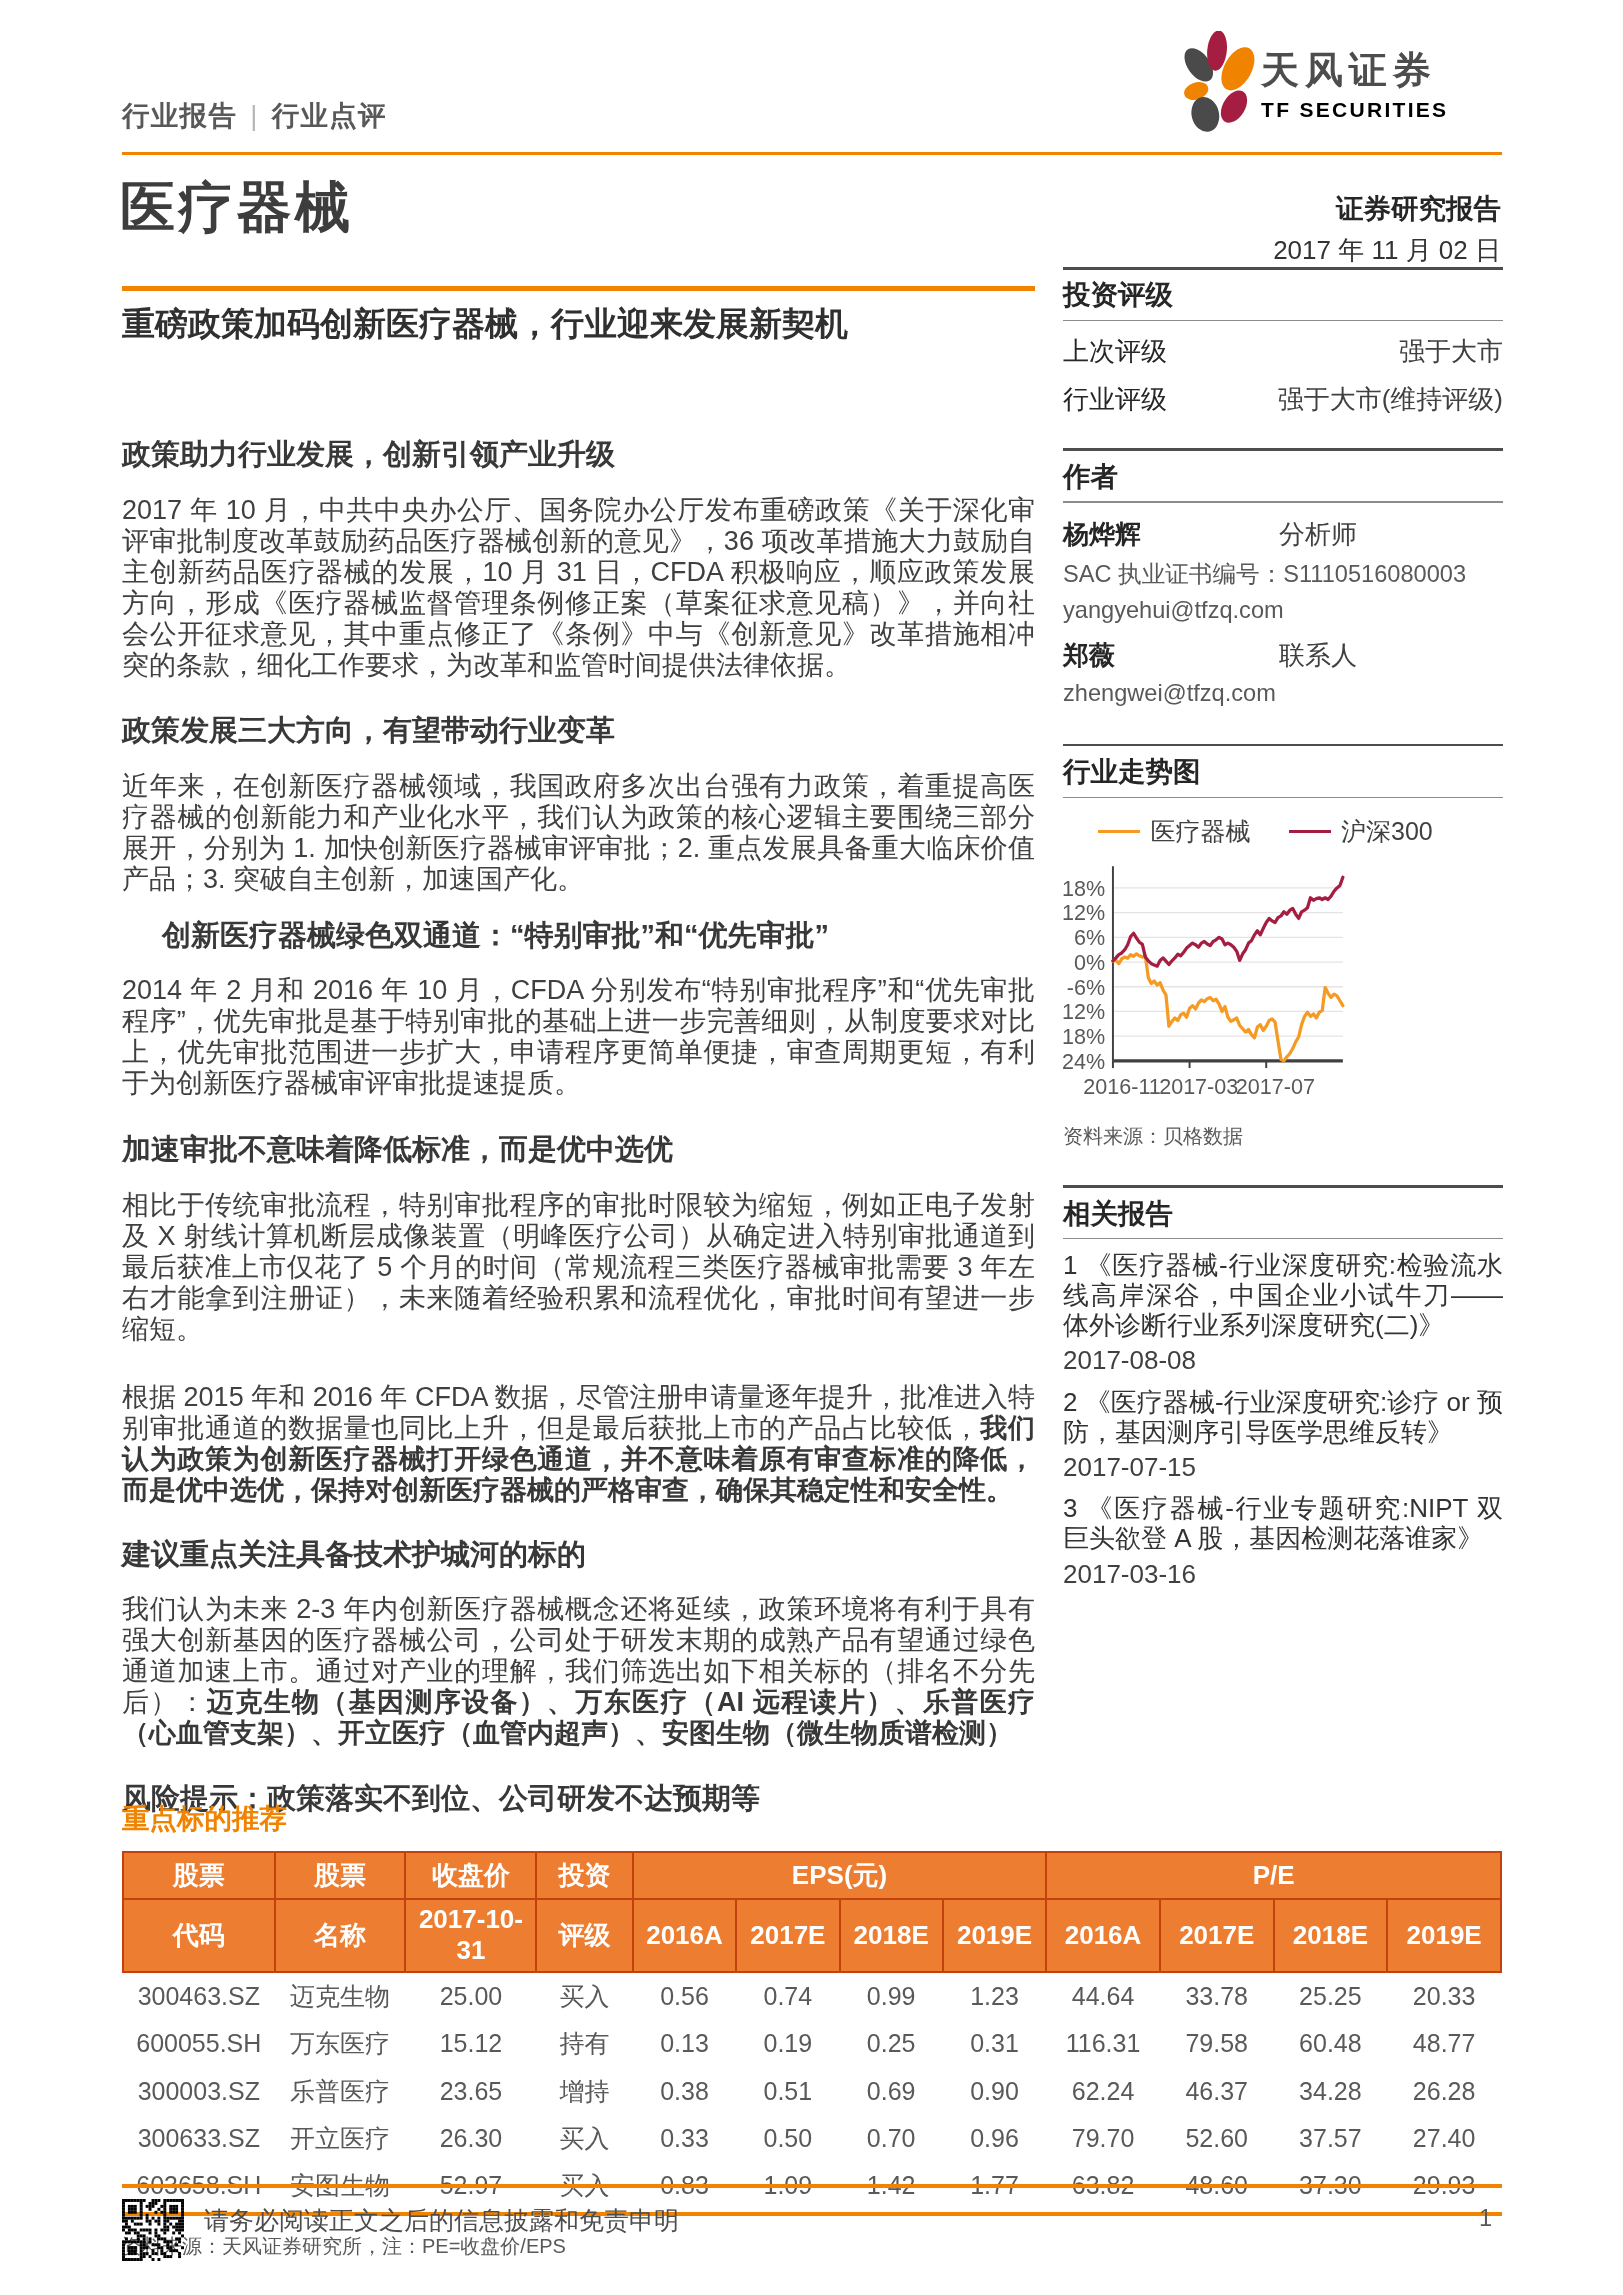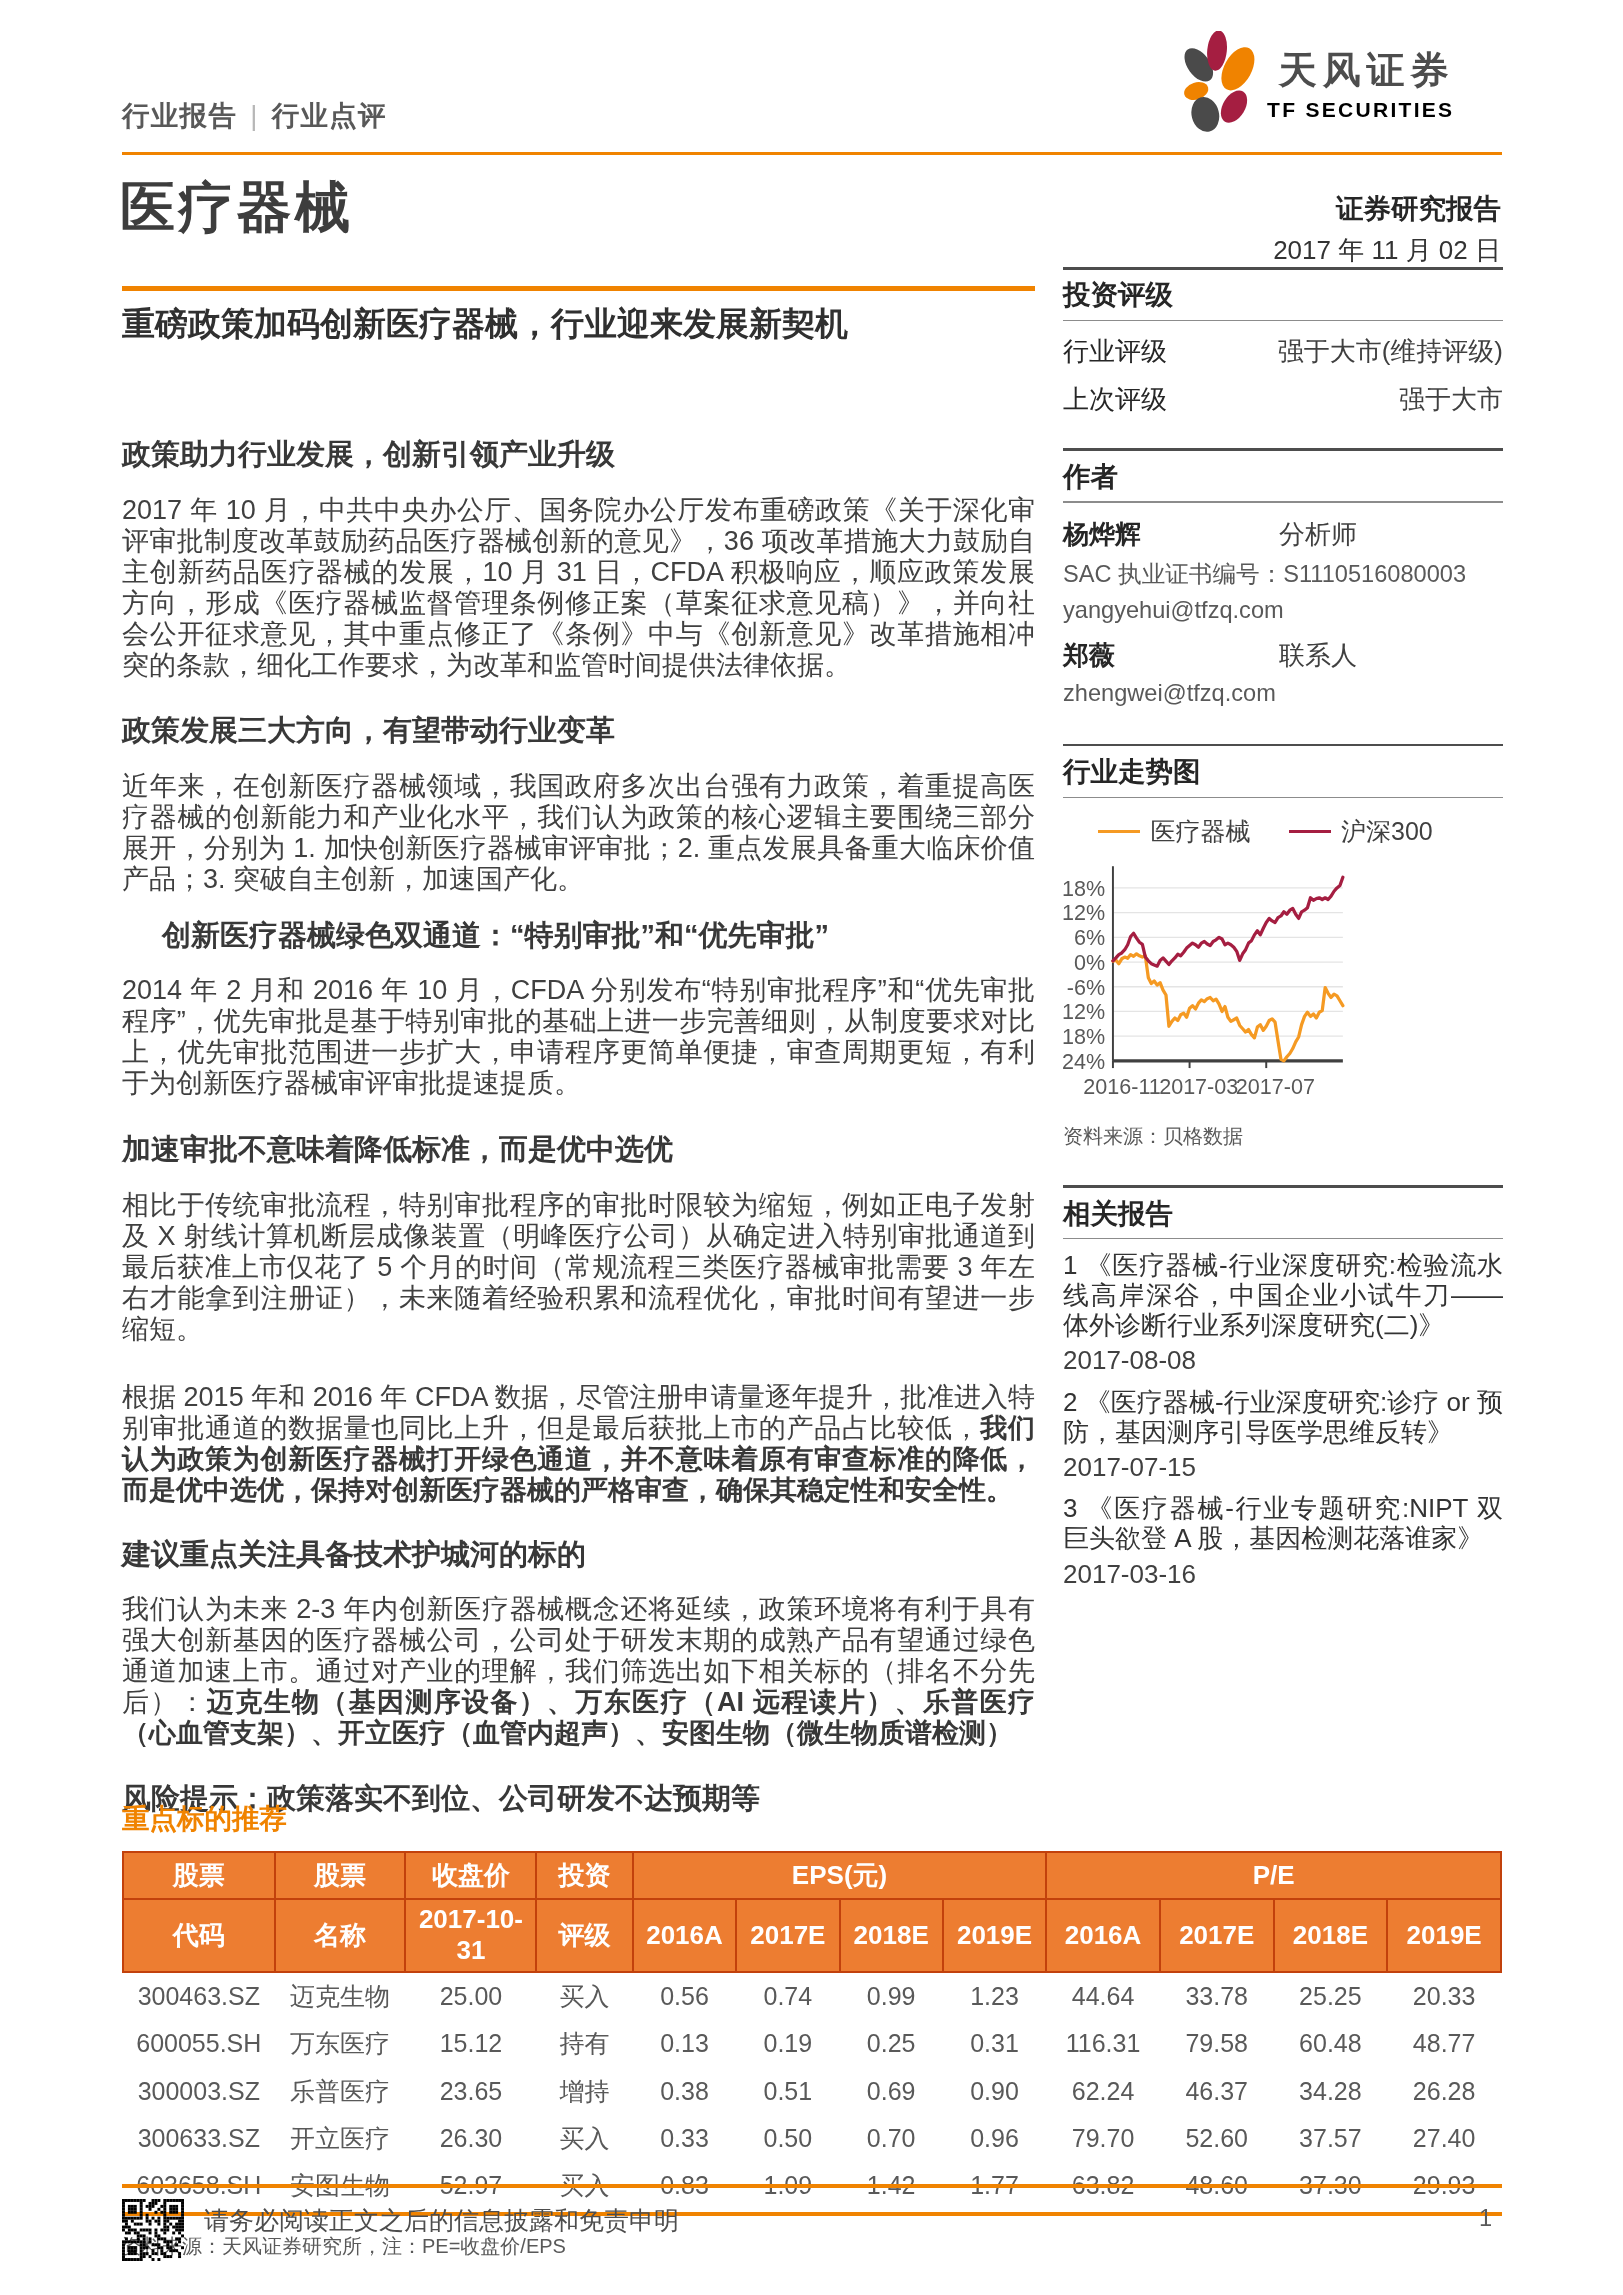--- a/index.html
+++ b/index.html
@@ -2,21 +2,21 @@
 <html style="font-size:10.5px"><head>
 <meta charset="utf-8">
 <style>
   html,body{margin:0;padding:0;background:#ffffff;}
   .page{position:relative;width:1623px;height:2295px;background:#fff;overflow:hidden;
         font-family:"Liberation Sans","DejaVu Sans",sans-serif;color:#404040;}
   
   .tagline{position:absolute;left:122px;top:98px;font-size:27.5px;font-weight:bold;color:#595959;letter-spacing:1.3px;}
   .tagline .sep{color:#b7b7b7;font-weight:normal;padding:0 13px;}
   .logo{position:absolute;left:1179px;top:31px;display:flex;align-items:center;}
-  .logo-text{margin-left:8px;text-align:right;}
+  .logo-text{margin-left:2px;}
   .logo-cn{font-size:38px;font-weight:bold;color:#4d4d4d;letter-spacing:5.9px;}
   .logo-en{font-size:21px;font-weight:bold;color:#000000;letter-spacing:2.3px;margin-top:2.6px;}
   .top-rule{position:absolute;left:122px;top:152px;width:1380px;height:3.3px;background:#F08300;}
   .doc-title{position:absolute;left:120px;top:171px;font-size:55px;font-weight:bold;color:#3d3d3d;letter-spacing:3.3px;}
   .report-type{position:absolute;right:122px;top:191px;font-size:27.5px;font-weight:bold;color:#262626;}
   .report-date{position:absolute;right:122px;top:233px;font-size:26px;color:#333;}
   
   .left-col{position:absolute;left:122px;top:286px;width:913px;}
   .orange-rule{height:4.6px;background:#F08300;}
   .subtitle{margin-top:11.8px;font-size:33px;font-weight:bold;color:#303030;}
@@ -107,26 +107,26 @@
       </div>
     <div class="risk">风险提示：政策落实不到位、公司研发不达预期等</div>
   </div>
 
   <div class="right-col">
     <div class="rr-heavy"></div>
     <div class="rc-h">投资评级</div>
     <div class="rr-light"></div>
     <div id="rating-rows">
         <div class="kv">
+          <span class="k">上次评级</span>
+          <span class="v">强于大市</span>
+        </div>
+        <div class="kv">
           <span class="k">行业评级</span>
           <span class="v">强于大市(维持评级)</span>
-        </div>
-        <div class="kv">
-          <span class="k">上次评级</span>
-          <span class="v">强于大市</span>
         </div>
       </div>
 
     <div class="rr-heavy" style="margin-top:31px;"></div>
     <div class="rc-h">作者</div>
     <div class="rr-light"></div>
     <div id="authors">
         <div class="author-row">
           <span class="nm">杨烨辉</span>
           <span class="rl">分析师</span>

